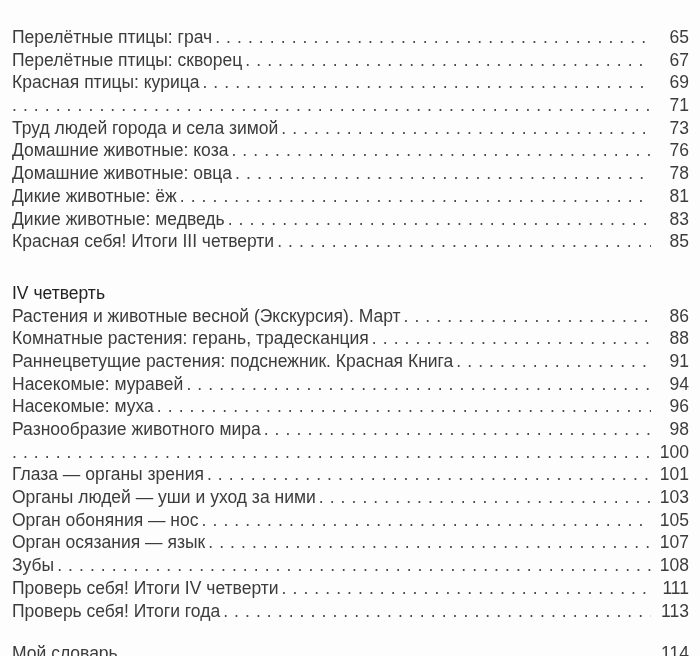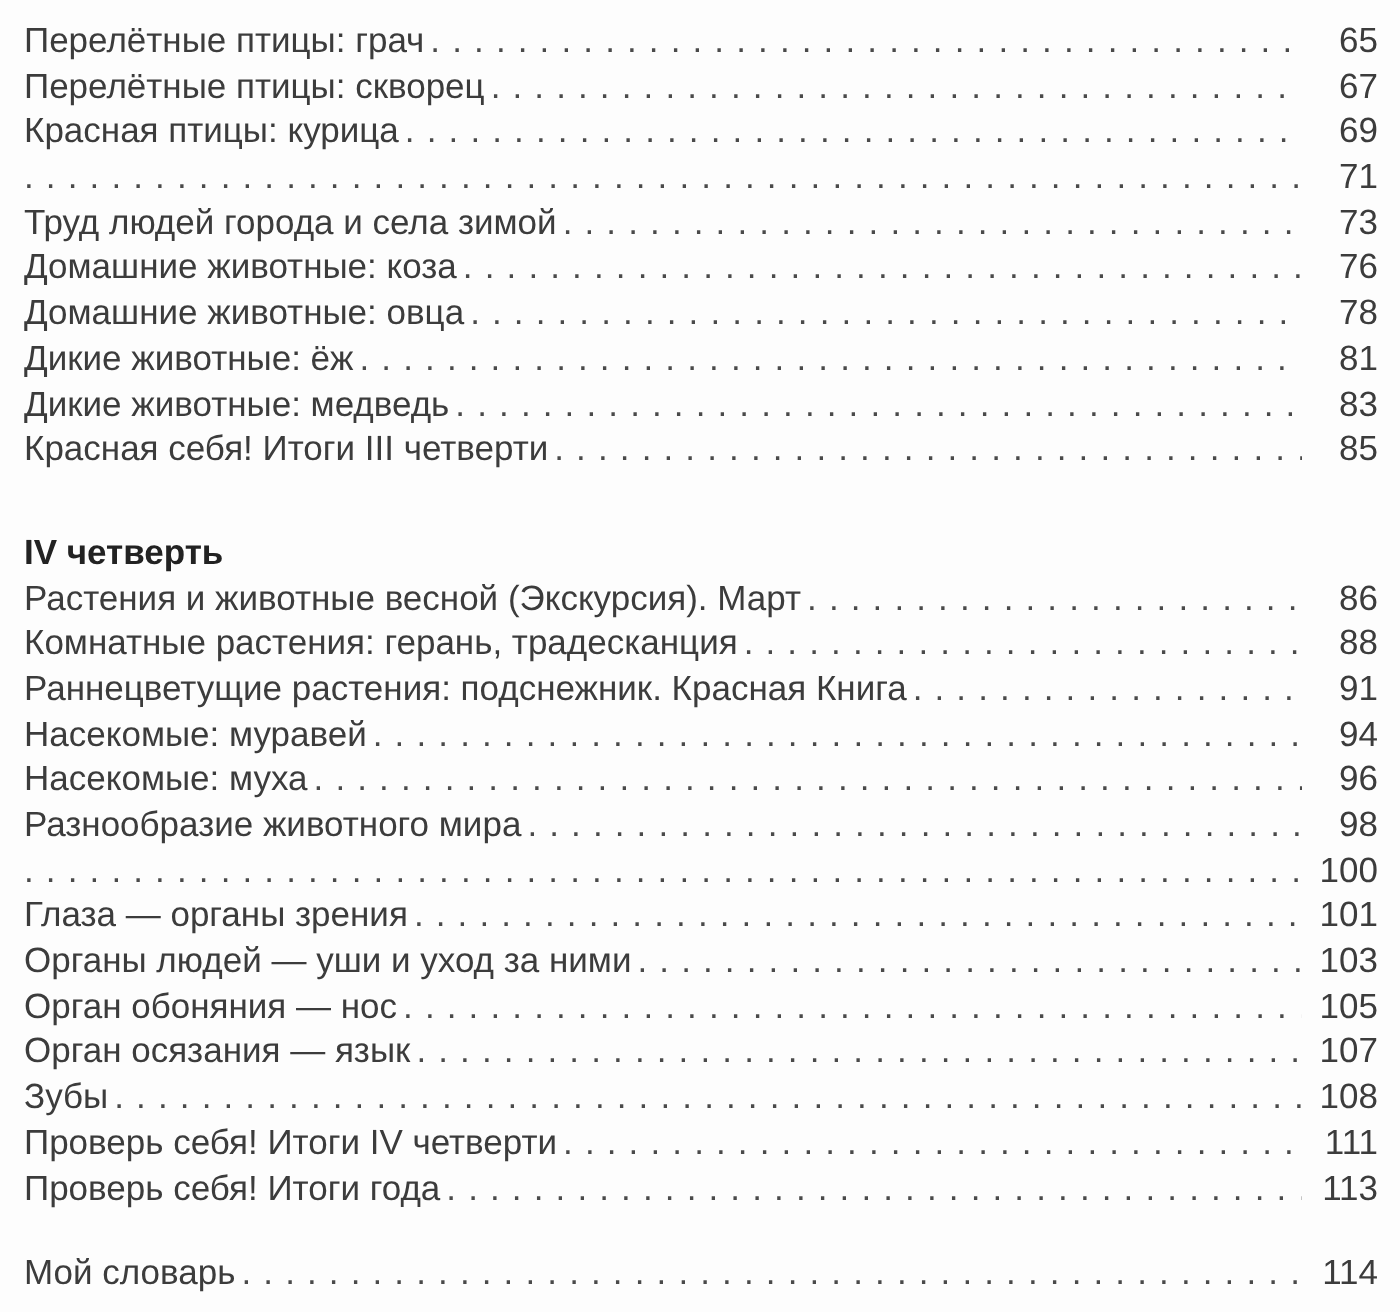--- a/index.html
+++ b/index.html
@@ -9,21 +9,21 @@
   }
   .page {
     position: relative;
     width: 700px;
     height: 656px;
     box-sizing: border-box;
     background: #fdfdfd;
     color: #3c3c3c;
     font-family: "Liberation Sans", sans-serif;
     font-size: 17.5px;
-    padding: 9px 11px 0 12px;
+    padding: 26px 11px 0 12px;
     overflow: hidden;
   }
   .rows { display: block; }
   .row {
     display: flex;
     align-items: baseline;
     height: 22.7px;
     line-height: 22.7px;
     overflow: hidden;
   }
@@ -44,21 +44,21 @@
     min-width: 30px;
     text-align: right;
     padding-left: 8px;
     white-space: nowrap;
   }
   .heading {
     margin: 29px 0 0 0;
     height: 22.7px;
     line-height: 22.7px;
     font-size: 17.5px;
-    font-weight: bold;
+    font-weight: normal;
     color: #222222;
   }
   .footer-block {
     margin-top: 20px;
   }
 </style>
 </head>
 <body>
 
 <div class="page">

